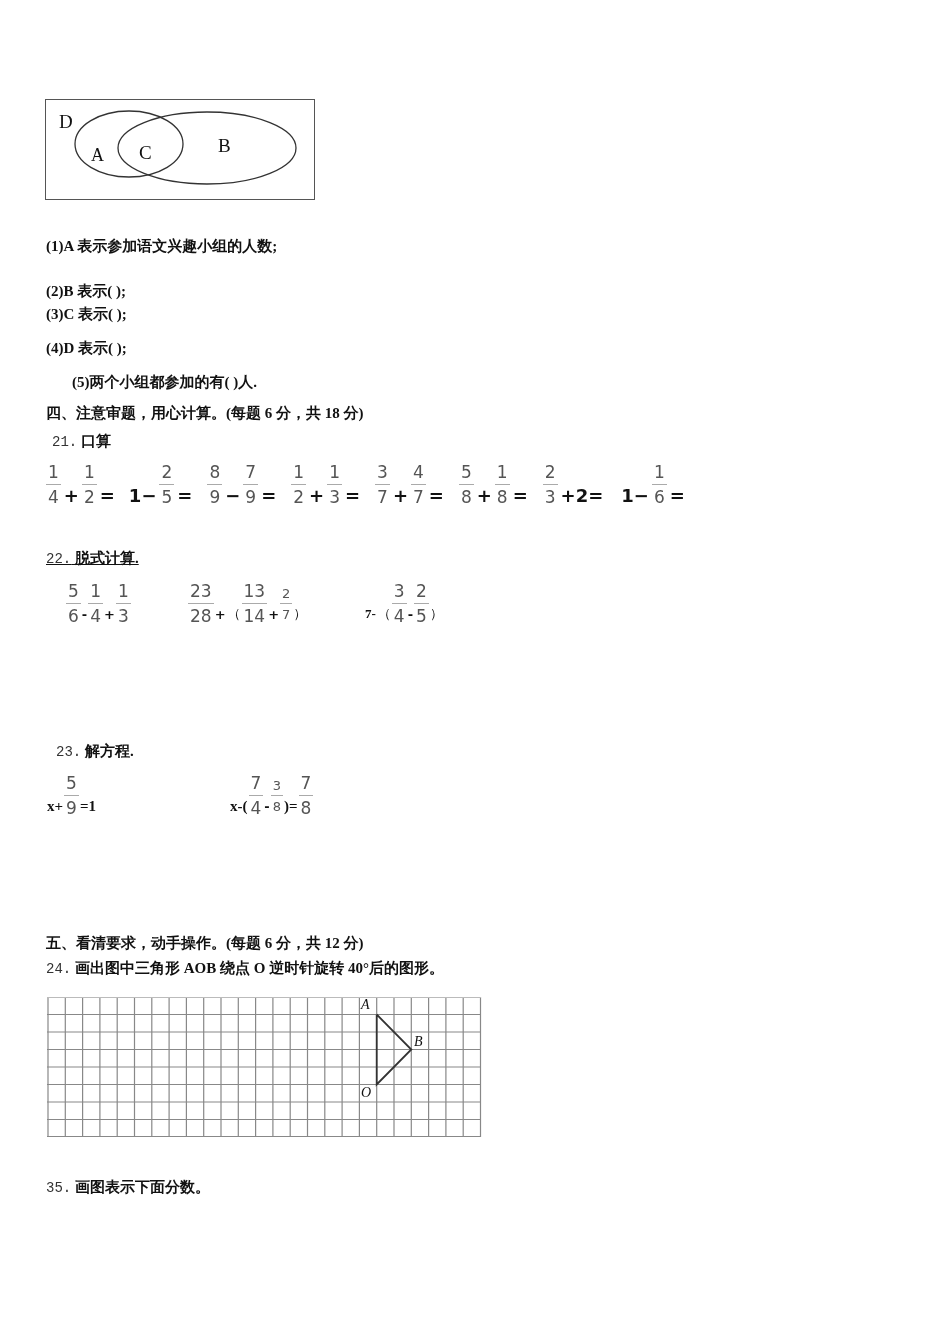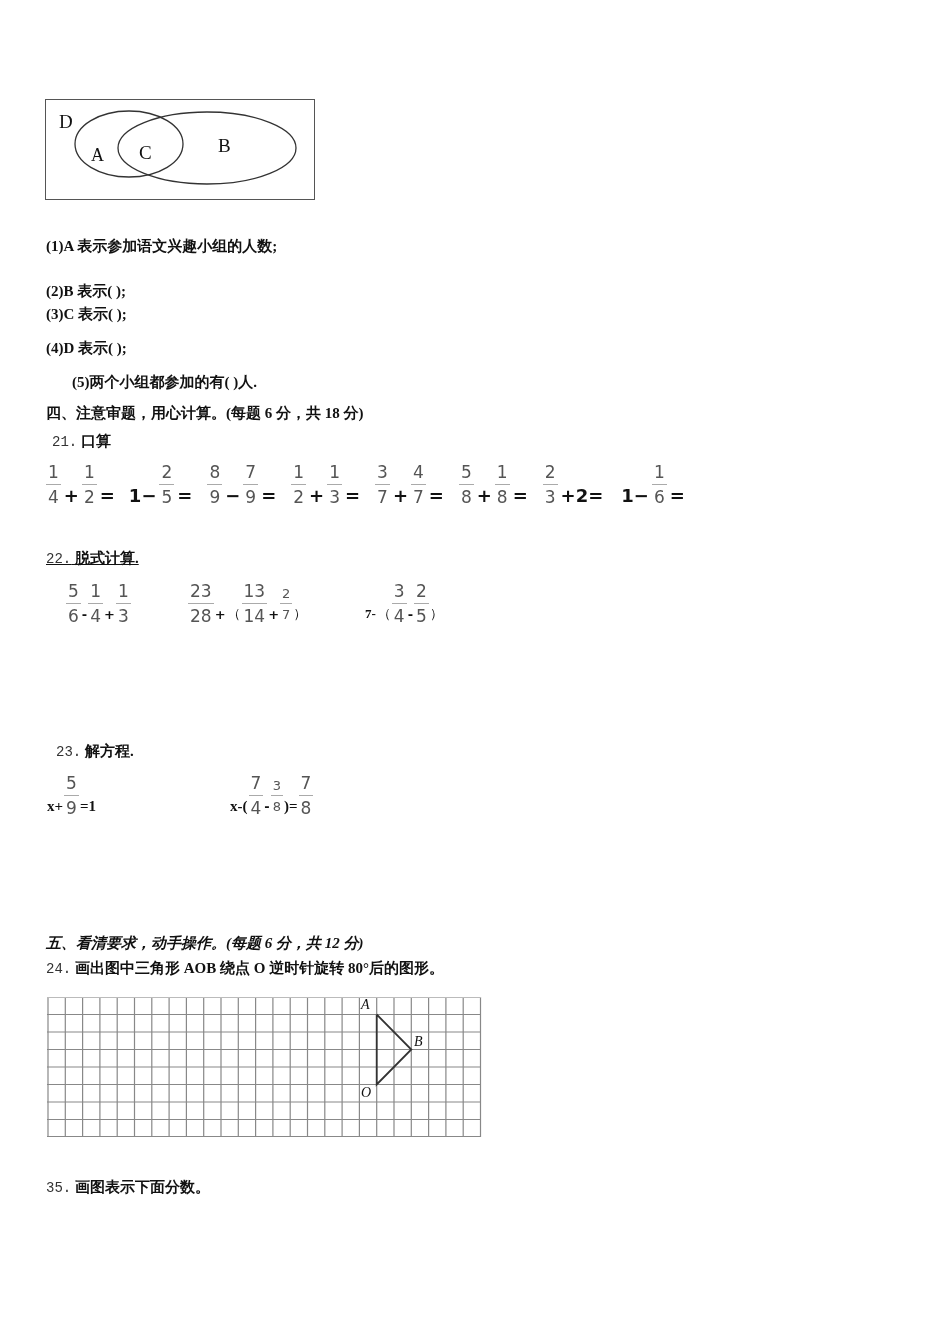--- a/index.html
+++ b/index.html
@@ -89,24 +89,24 @@
   <span class="num">23.</span>
   <span>解方程.</span>
 </div>
 <div class="expr" style="left:46px; top:775px;">
   <span class="op small" style="font-family:'Liberation Serif',serif; font-size:15px;">x+</span><span class="frac"><span class="n">5</span><span class="d">9</span></span><span class="op small" style="font-family:'Liberation Serif',serif; font-size:15px;">=1</span>
 </div>
 <div class="expr" style="left:229px; top:775px;">
   <span class="op small" style="font-family:'Liberation Serif',serif; font-size:15px;">x-(</span><span class="frac"><span class="n">7</span><span class="d">4</span></span><span class="op small">-</span><span class="frac sm"><span class="n">3</span><span class="d">8</span></span><span class="op small" style="font-family:'Liberation Serif',serif; font-size:15px;">)=</span><span class="frac"><span class="n">7</span><span class="d">8</span></span>
 </div>
 
-<div class="line" style="top:934px;font-style:italic;">五、看清要求，动手操作。(每题 6 分，共 12 分)</div>
+<div class="line" style="top:934px;">五、看清要求，动手操作。(每题 6 分，共 12 分)</div>
 <div class="line" style="top:959px;">
   <span class="num">24.</span>
-  <span>画出图中三角形 AOB 绕点 O 逆时针旋转 80°后的图形。</span>
+  <span>画出图中三角形 AOB 绕点 O 逆时针旋转 40°后的图形。</span>
 </div>
 
 <div class="grid-wrap">
   <svg width="436" height="142" viewBox="0 0 436 142">
     <g stroke="#888" stroke-width="1.2" fill="none">
 
       <line x1="1" y1="0" x2="1" y2="140"></line>
       <line x1="18.3" y1="0" x2="18.3" y2="140"></line>
       <line x1="35.6" y1="0" x2="35.6" y2="140"></line>
       <line x1="52.9" y1="0" x2="52.9" y2="140"></line>

